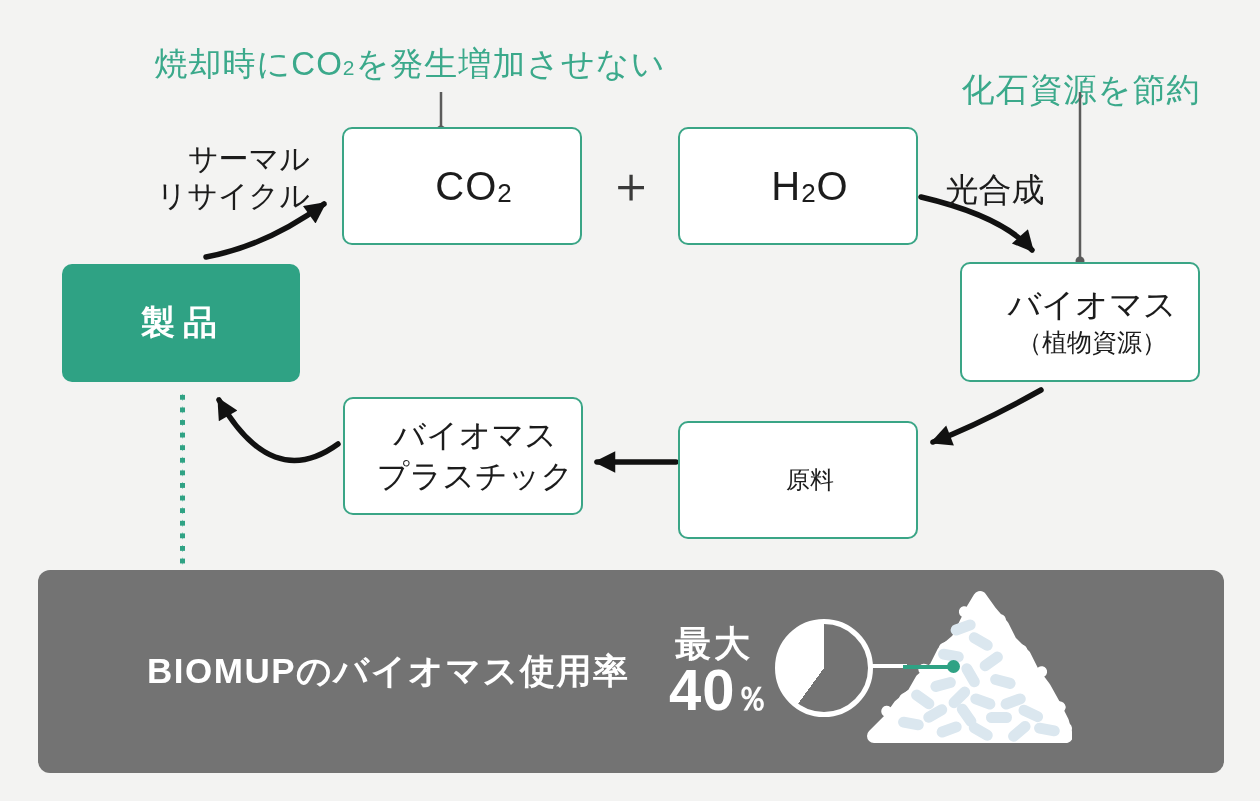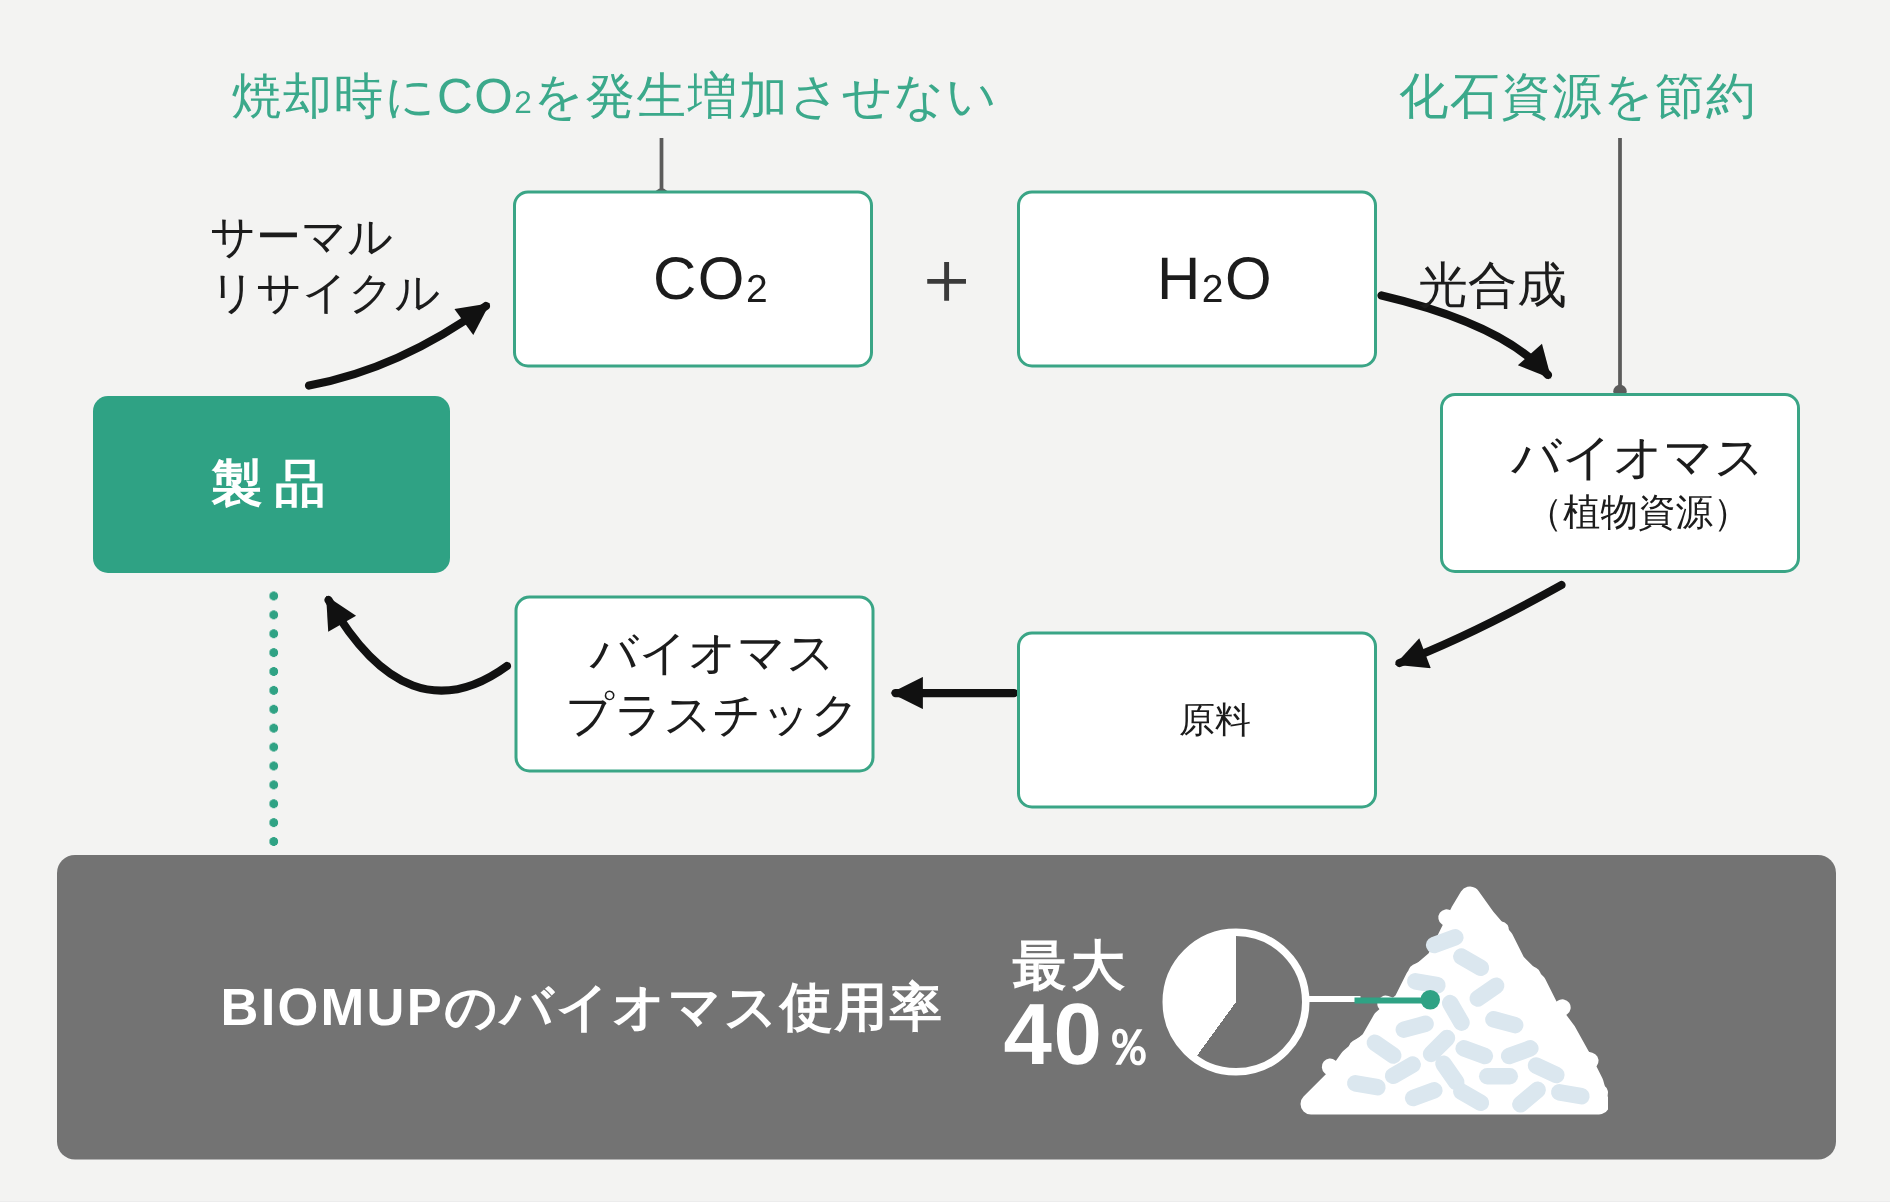--- a/index.html
+++ b/index.html
@@ -28,21 +28,21 @@
   .node .l1{font-size:33px;line-height:40px;}
   .node .l2{font-size:25px;line-height:34px;}
   .node .p1,.node .p2{font-size:32px;line-height:41px;}
   .node-raw{font-size:24px;margin-top:24px;}
   .node-product{
     background:#2fa284;border:none;color:#ffffff;
     font-size:34px;font-weight:bold;letter-spacing:8px;padding-left:4px;
   }
   .flow-label{position:absolute;font-size:33px;white-space:nowrap;color:#1c1c1c;}
   .thermal{
-    position:absolute;left:140px;top:140px;width:170px;text-align:left;
+    position:absolute;left:140px;top:140px;width:170px;text-align:right;
     font-size:30px;line-height:37px;color:#1c1c1c;
   }
   .plus{
     position:absolute;left:598px;top:152px;width:66px;text-align:center;
     font-size:50px;color:#3a3a3a;font-weight:400;
   }
   .dotted-line{
     position:absolute;left:179px;top:391px;width:7px;height:179px;
     background-image:radial-gradient(circle, #2fa284 2.8px, transparent 3px);
     background-size:7px 12.6px;background-position:center top;background-repeat:repeat-y;
@@ -71,21 +71,21 @@
   svg.overlay{position:absolute;left:0;top:0;pointer-events:none;}
 </style>
 </head>
 <body>
 
 <div class="canvas">
 
   <div class="note" style="left:90px;width:640px;">
     <span>焼却時にCO</span><span class="subn">2</span><span>を発生増加させない</span>
   </div>
-  <div class="note" style="left:902px;width:300px;">
+  <div class="note" style="left:931px;width:300px;margin-top:26px;">
     <span>化石資源を節約</span>
   </div>
 
   <svg class="overlay" width="1260" height="801" viewBox="0 0 1260 801">
     <defs>
       <marker id="ah" viewBox="0 0 10 10" refX="8.5" refY="5" markerWidth="4.6" markerHeight="3.9" orient="auto-start-reverse">
         <path d="M0 0 L10 5 L0 10 z" fill="#111111"></path>
       </marker>
     </defs>
 

